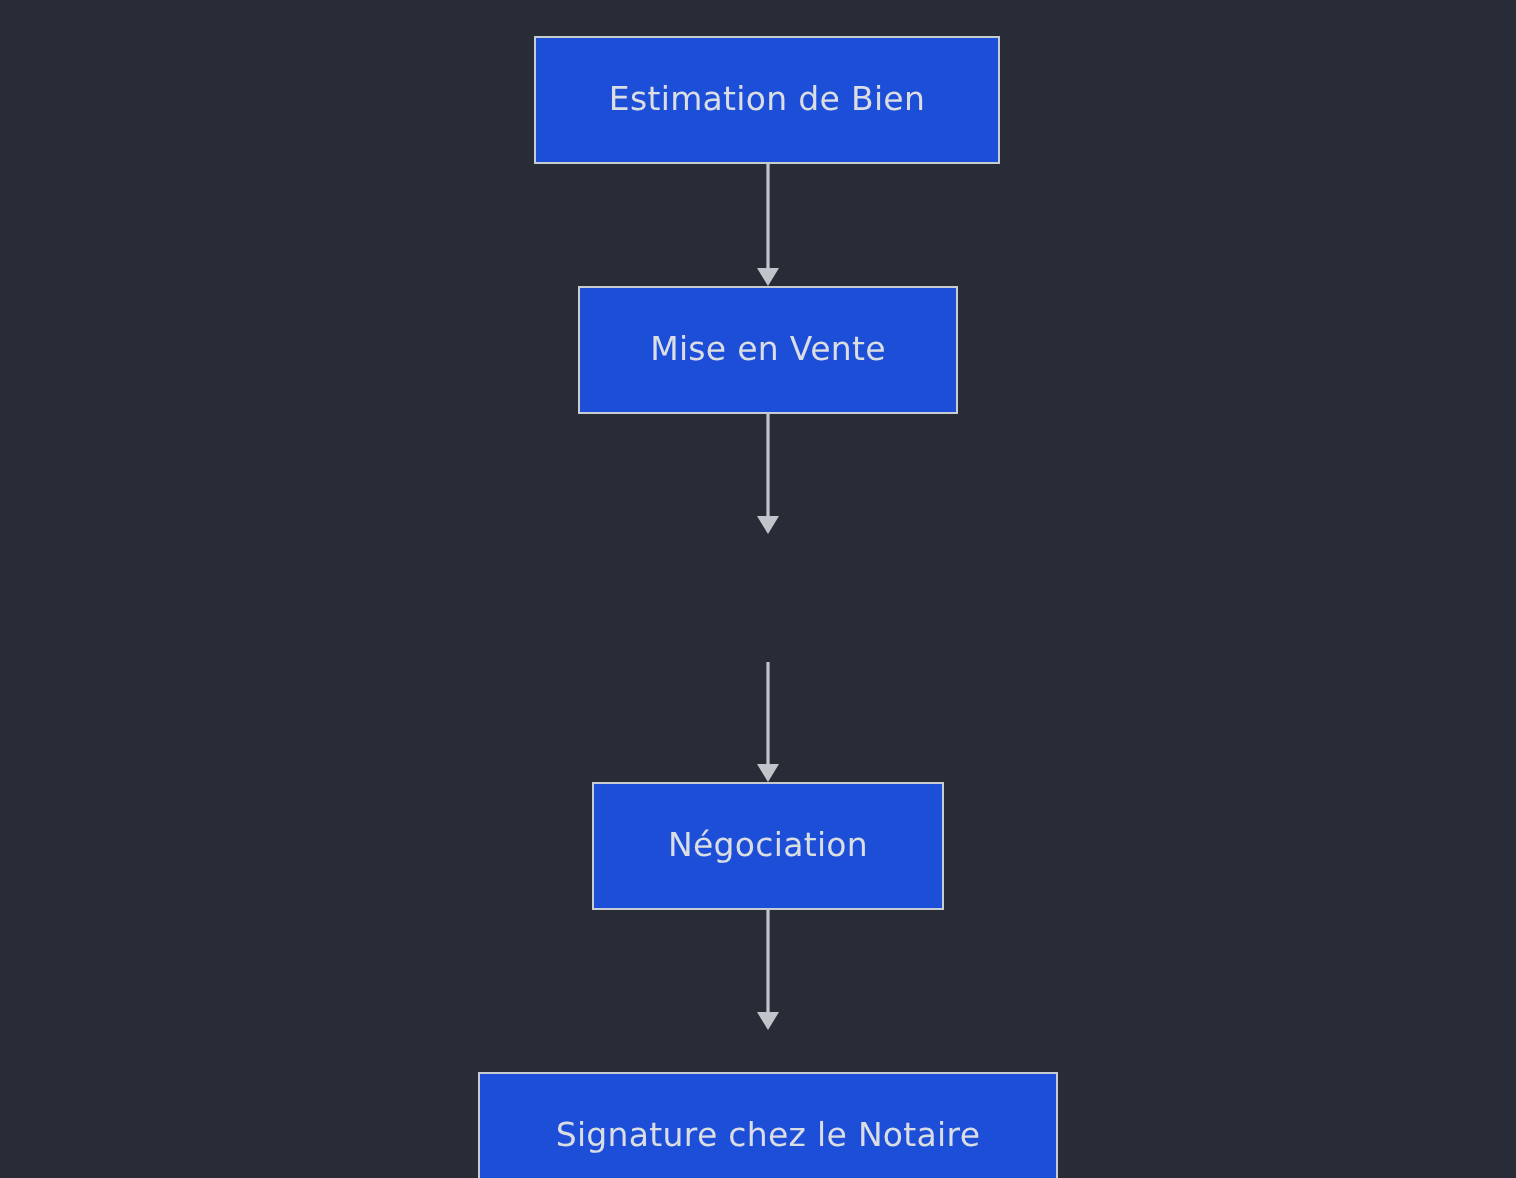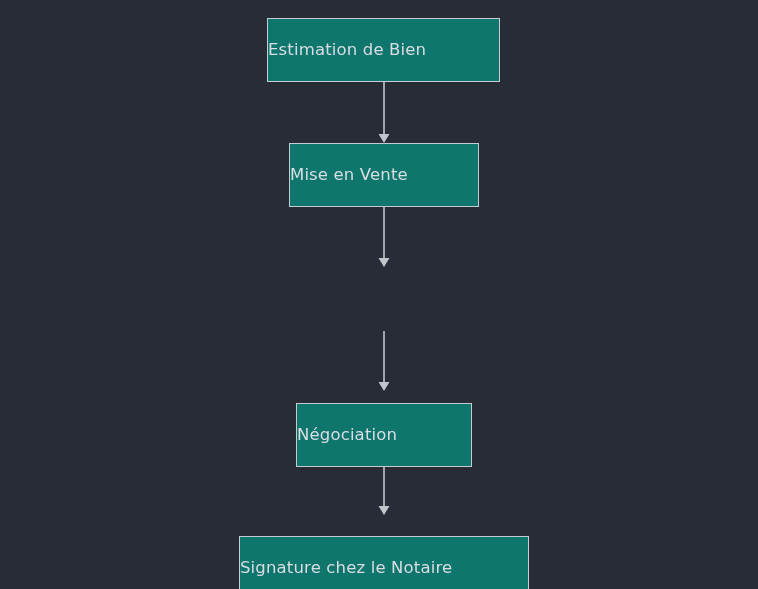--- a/index.html
+++ b/index.html
@@ -15,24 +15,25 @@
   }
   #flow-canvas {
     position: relative;
     width: 758px;
     height: 589px;
     background: #282c36;
   }
   .node {
     position: absolute;
     box-sizing: border-box;
-    background: #0f766e;
+    background: #1d4ed8;
     border: 1.4px solid #c7ccd1;
     display: flex;
     align-items: center;
+    justify-content: center;
     color: #dadde2;
     font-size: 16.5px;
     font-family: "DejaVu Sans", sans-serif;
     letter-spacing: 0.15px;
     white-space: nowrap;
   }
   .node-label {
     display: block;
     line-height: 1;
   }
@@ -76,21 +77,21 @@
 
   <div class="node" style="left:267px; top:18px; width:233px; height:64px;">
     <span class="node-label">Estimation de Bien</span>
   </div>
 
   <div class="node" style="left:289px; top:143px; width:190px; height:64px;">
     <span class="node-label">Mise en Vente</span>
   </div>
 
 
-  <div class="node" style="left:296px; top:391px; width:176px; height:64px;margin-top:12px;">
+  <div class="node" style="left:296px; top:391px; width:176px; height:64px;">
     <span class="node-label">Négociation</span>
   </div>
 
   <div class="node" style="left:239px; top:536px; width:290px; height:64px;">
     <span class="node-label">Signature chez le Notaire</span>
   </div>
 
 </div>
 
 </body></html>

